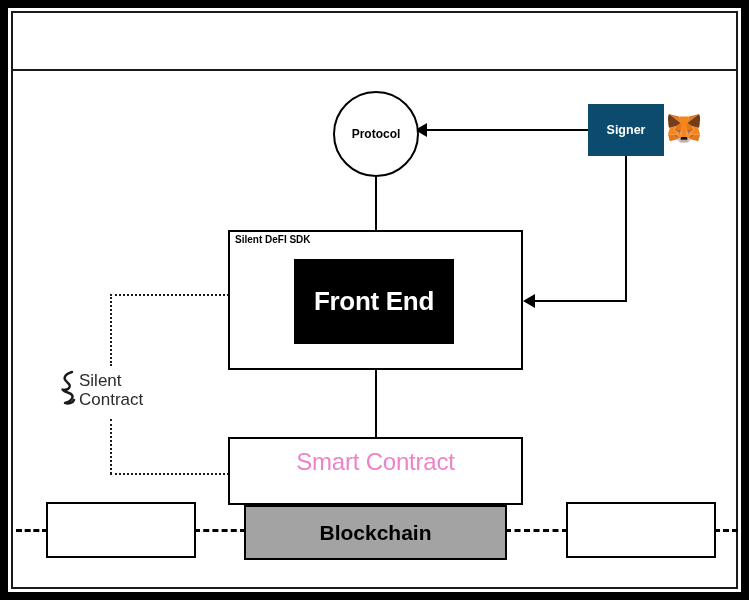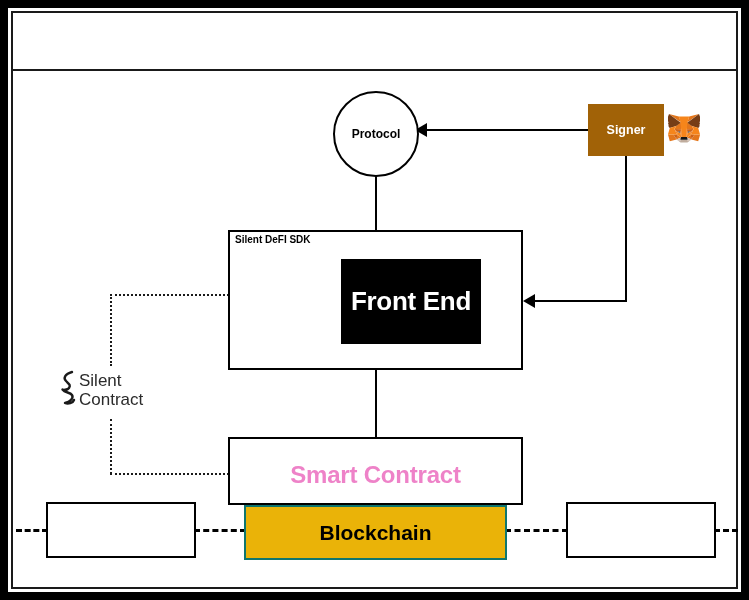--- a/index.html
+++ b/index.html
@@ -66,21 +66,21 @@
     font-size: 12px;
     font-weight: bold;
     color: #000000;
   }
 
   
   .signer-box {
     position: absolute;
     left: 588px; top: 104px;
     width: 76px; height: 52px;
-    background: #a16207;
+    background: #0c4a6e;
     display: flex;
     align-items: center;
     justify-content: center;
     color: #ffffff;
     font-size: 12.5px;
     font-weight: bold;
   }
 
   
   .fox-icon {
@@ -101,60 +101,59 @@
   .sdk-label {
     position: absolute;
     left: 235px; top: 234px;
     font-size: 10px;
     font-weight: bold;
     color: #000000;
   }
   .frontend-box {
     position: absolute;
     left: 294px; top: 259px;
-    width: 140px; height: 85px;
+    width: 160px; height: 85px;
     background: #000000;
     display: flex;
     align-items: center;
     justify-content: center;
     color: #ffffff;
     font-size: 26px;
     font-weight: bold;
     letter-spacing: -0.3px;
-    margin-left: 47px;
   }
 
   
   .smartcontract-box {
     position: absolute;
     left: 228px; top: 437px;
     width: 295px; height: 68px;
     box-sizing: border-box;
     border: 2px solid #000000;
     background: #ffffff;
   }
   .smartcontract-label {
     position: absolute;
-    left: 228px; top: 461px;
+    left: 228px; top: 448px;
     width: 295px;
     text-align: center;
     font-size: 24px;
-    font-weight: bold;
+    font-weight: normal;
     color: #ee82c8;
     letter-spacing: -0.2px;
   }
 
   
   .blockchain-box {
     position: absolute;
     left: 244px; top: 505px;
     width: 263px; height: 55px;
     box-sizing: border-box;
-    border: 2px solid #0f766e;
-    background: #eab308;
+    border: 2px solid #000000;
+    background: #a3a3a3;
     display: flex;
     align-items: center;
     justify-content: center;
     font-size: 21px;
     font-weight: bold;
     color: #000000;
   }
 
   
   .side-box {

